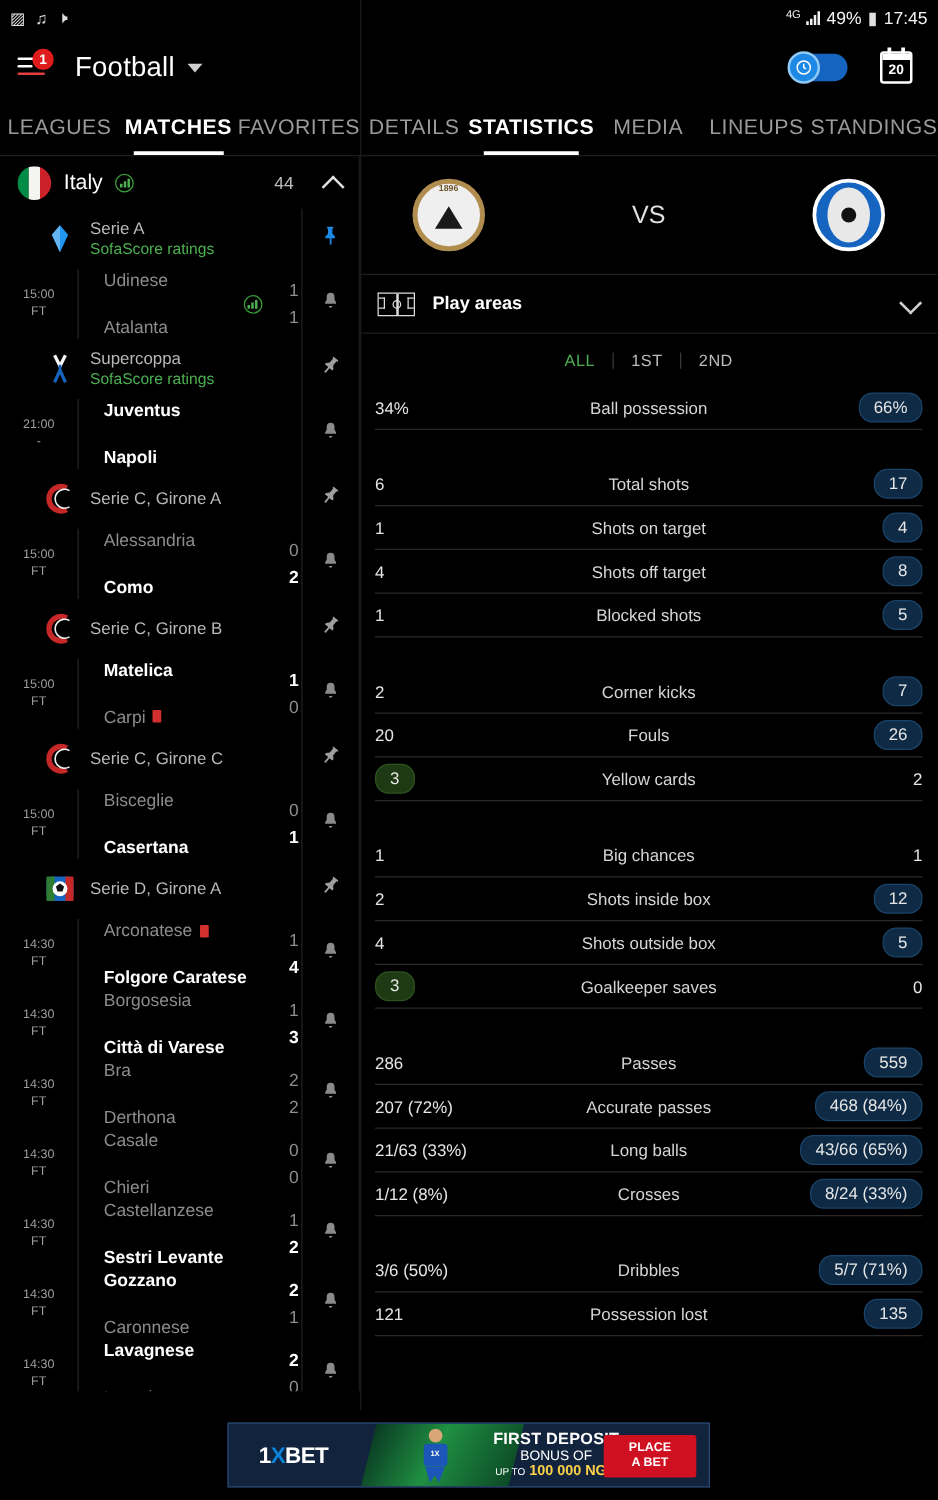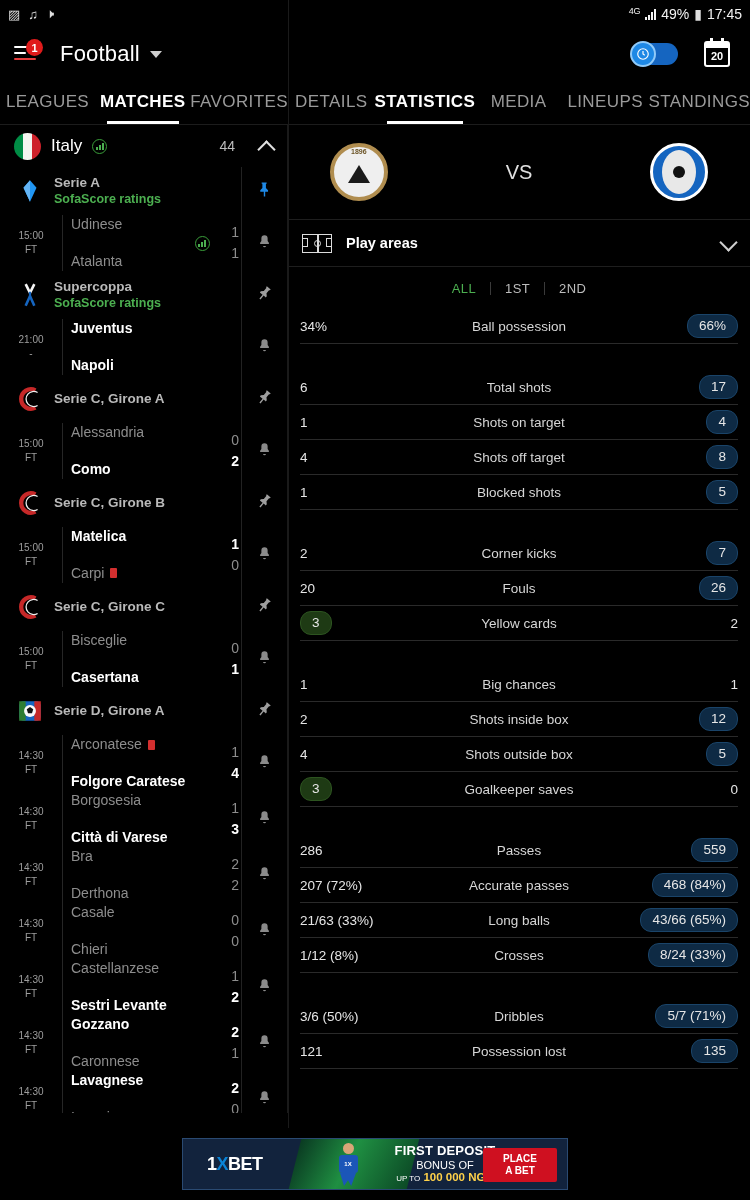--- a/index.html
+++ b/index.html
@@ -108,33 +108,33 @@
   .country-count { margin-left: auto; font-size: 14px; color: #bdbdbd; }
   .chev-up {
     width: 16px; height: 16px; margin-left: 14px; position: relative;
   }
   .chev-up:before {
     content:""; position:absolute; left:1px; top:5px; width:11px; height:11px;
     border-left: 2px solid #e0e0e0; border-top: 2px solid #e0e0e0;
     transform: rotate(45deg);
   }
 
-  .league-row { display: flex; align-items: center; height: 48px; padding-left: 6px; font-weight: bold; }
+  .league-row { display: flex; align-items: center; height: 48px; padding-left: 24px; }
   .league-ico { width: 48px; display:flex; align-items:center; justify-content:center; flex-shrink:0;}
   .league-text { flex: 1; min-width: 0; }
   .league-name { font-size: 13.5px; color: #b9b9b9; line-height: 1.25; }
   .league-sub { font-size: 12.5px; color: #4caf50; line-height: 1.25; }
   .row-right { width: 46px; display: flex; align-items: center; justify-content: center;
                border-left: 1px solid #222; align-self: stretch; }
 
   .match-row { display: flex; align-items: stretch; height: 56px; }
   .m-time { width: 62px; display: flex; flex-direction: column; align-items: center;
             justify-content: center; font-size: 10px; color: #9e9e9e; line-height: 1.45; }
   .m-teams { flex: 1; display: flex; flex-direction: column; justify-content: center;
-             border-left: 1px solid #262626; padding-left: 8px; gap: 18px; min-width:0;}
+             border-left: 1px solid #262626; padding-left: 20px; gap: 18px; min-width:0;}
   .m-team { font-size: 14px; color: #8d8d8d; line-height: 1.35; white-space: nowrap;
             display:flex; align-items:center; gap:6px;}
   .m-team.win { color: #fff; font-weight: bold; }
   .redcard { width: 7px; height: 10px; background: #d32f2f; border-radius: 1px; display:inline-block;}
   .m-scores { width: 26px; display: flex; flex-direction: column; justify-content: center;
               align-items: flex-end; gap: 2px; padding-right: 2px;}
   .m-score { font-size: 14px; color: #8d8d8d; line-height: 1.35; }
   .m-score.win { color: #fff; font-weight: bold; }
   .m-live { width: 26px; display:flex; align-items:center; justify-content:center;}
 

